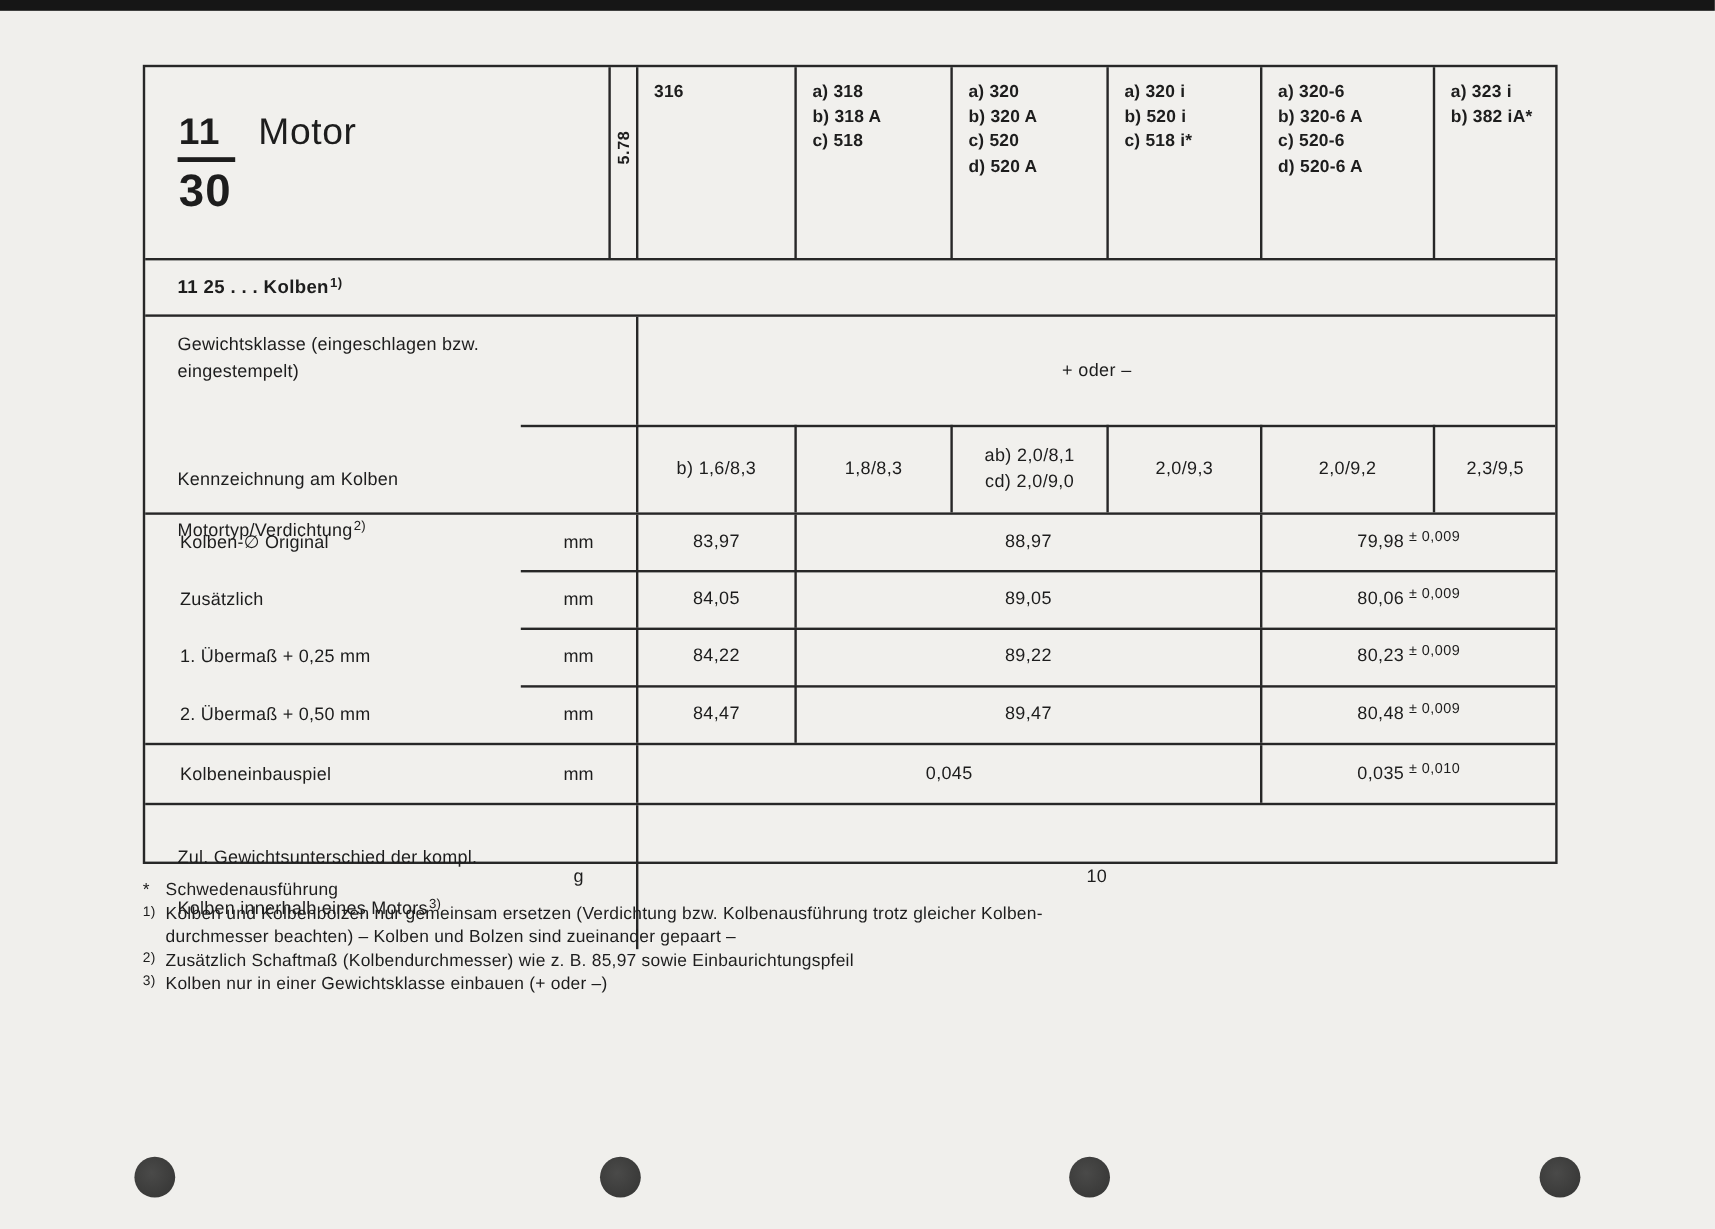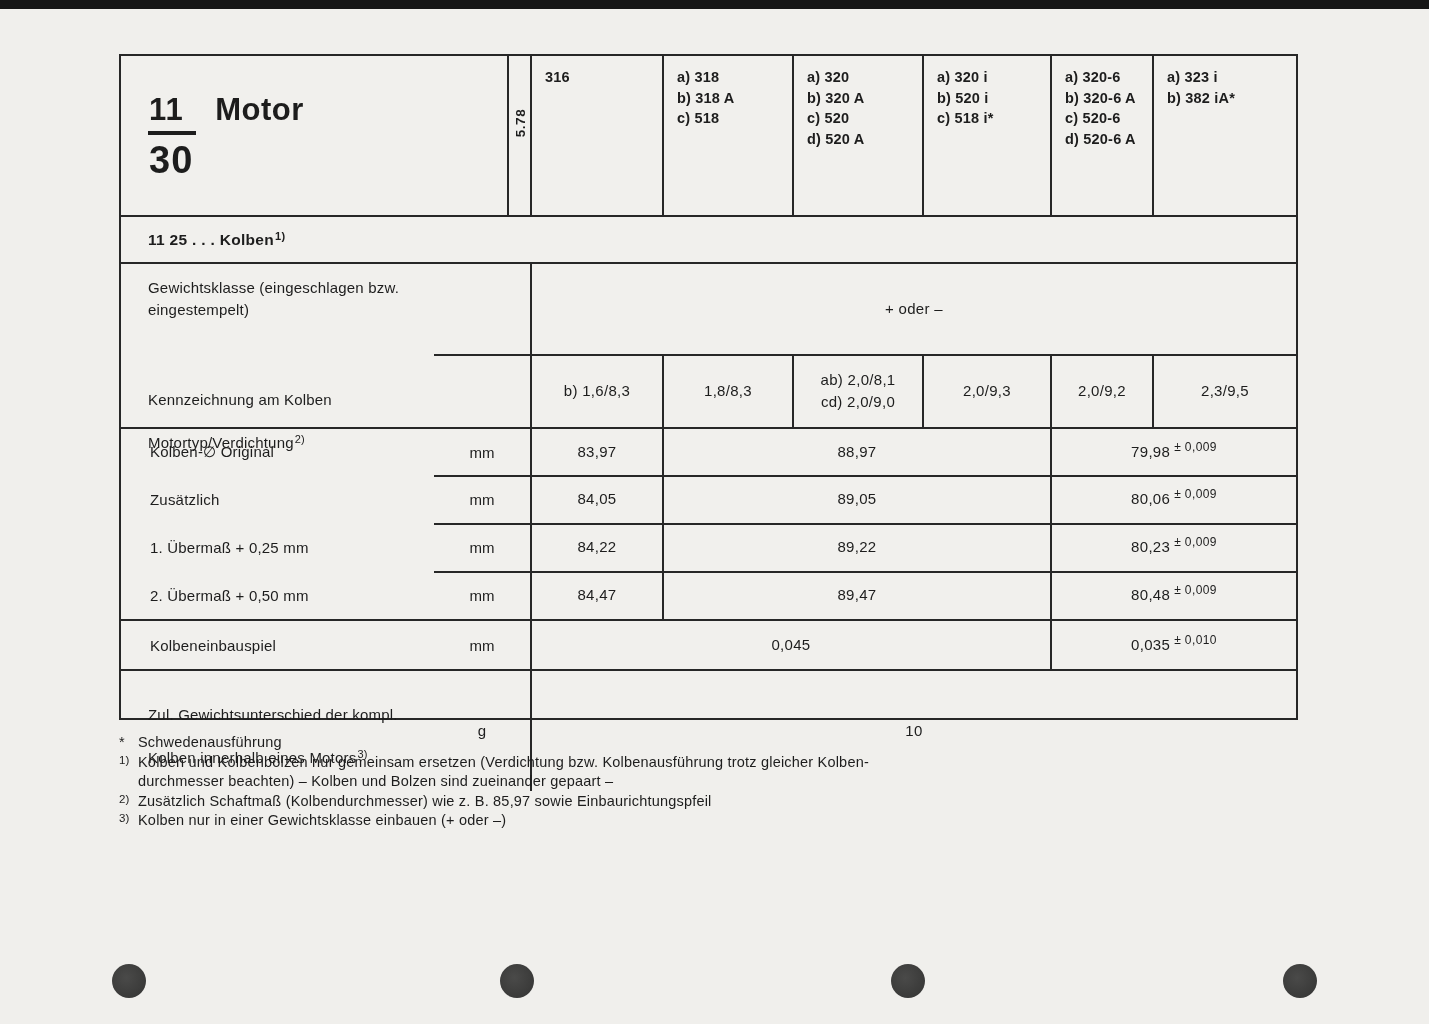--- a/index.html
+++ b/index.html
@@ -18,29 +18,29 @@
     border:2px solid #272727; background:#f1f0ed;
     display:flex; flex-direction:column;
   }
   .row { display:flex; position:relative; flex:none; }
   .bt  { border-top:2px solid #272727; }
   .bl  { border-left:2px solid #272727; }
   .cell { position:relative; }
   .pline { position:absolute; left:313px; right:0; top:0; height:2px; background:#272727; z-index:2; }
 
   .w386{width:386px}.w23{width:23px}.w132{width:132px}.w130{width:130px}
-  .w128{width:128px}.w127{width:102px}.w409{width:409px}.w313{width:313px}
+  .w128{width:128px}.w127{width:144px}.w409{width:409px}.w313{width:313px}
   .w96{width:96px}.w388{width:388px}.w520{width:520px}.flex1{flex:1}
 
   
   .r-header { height:159px; }
   .motor-box { display:flex; padding:36px 0 0 27px; }
   .frac .n { font-size:31px; font-weight:bold; letter-spacing:1px; padding:0 3px 3px 1px; border-bottom:4px solid #1d1d1d; }
   .frac .d { font-size:38px; font-weight:bold; letter-spacing:1px; padding:4px 3px 0 1px;text-align:right; }
-  .motor-title { font-size:31px; font-weight:bold; margin-left:19px; letter-spacing:0.5px; }
+  .motor-title { font-size:31px; font-weight:normal; margin-left:19px; letter-spacing:0.5px; }
   .date-col span {
     position:absolute; left:50%; top:42%;
     transform:translate(-50%,-50%) rotate(-90deg);
     font-size:13.5px; font-weight:bold; white-space:nowrap; letter-spacing:0.5px;
   }
   .mcell { padding:11px 0 0 13px; font-weight:bold; font-size:14.5px; line-height:1.42; white-space:pre-line; letter-spacing:0.2px; }
 
   
   .r-section { height:47px; align-items:center; padding-left:27px; }
   .section-title { font-size:15.5px; font-weight:bold; letter-spacing:0.3px; }

